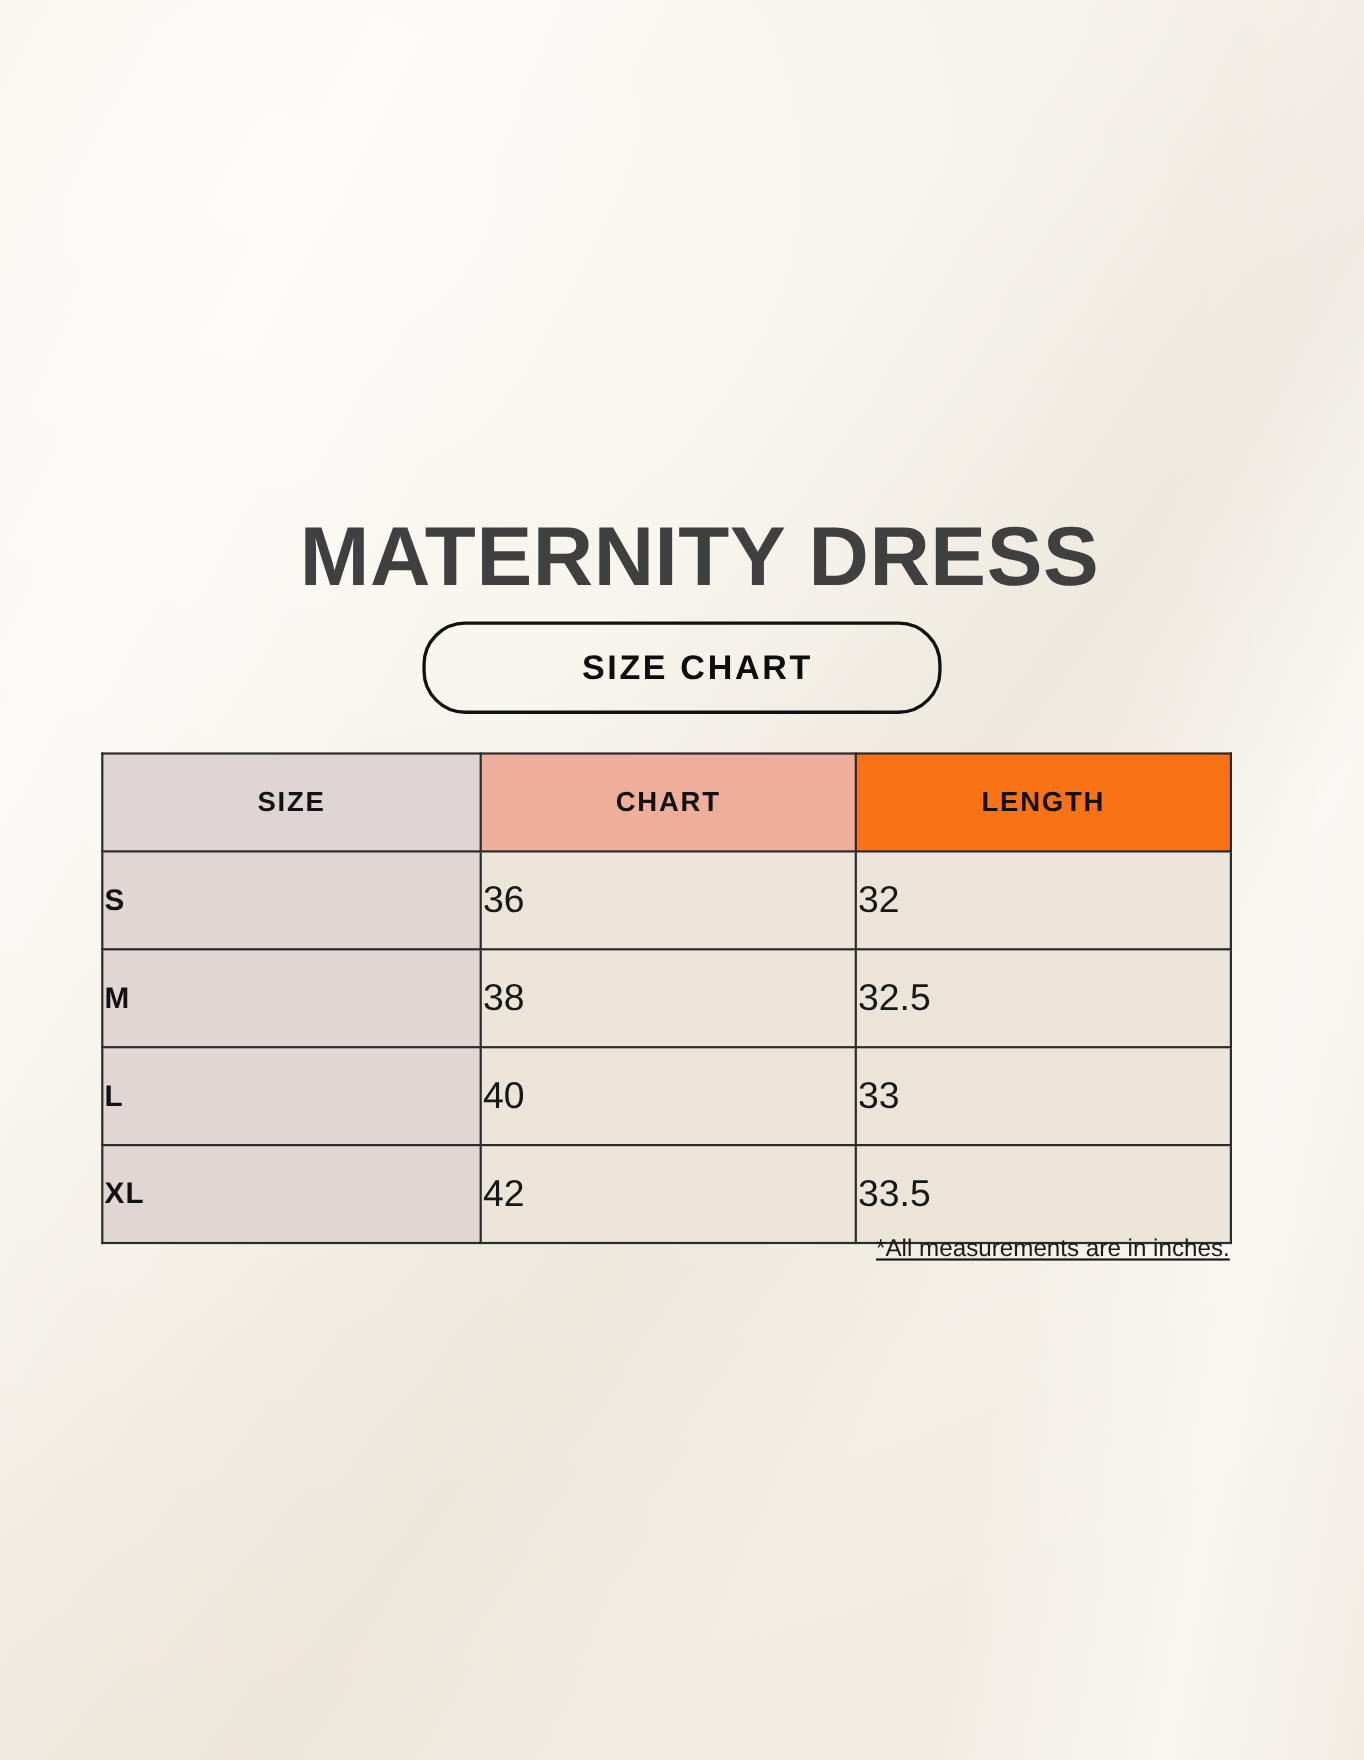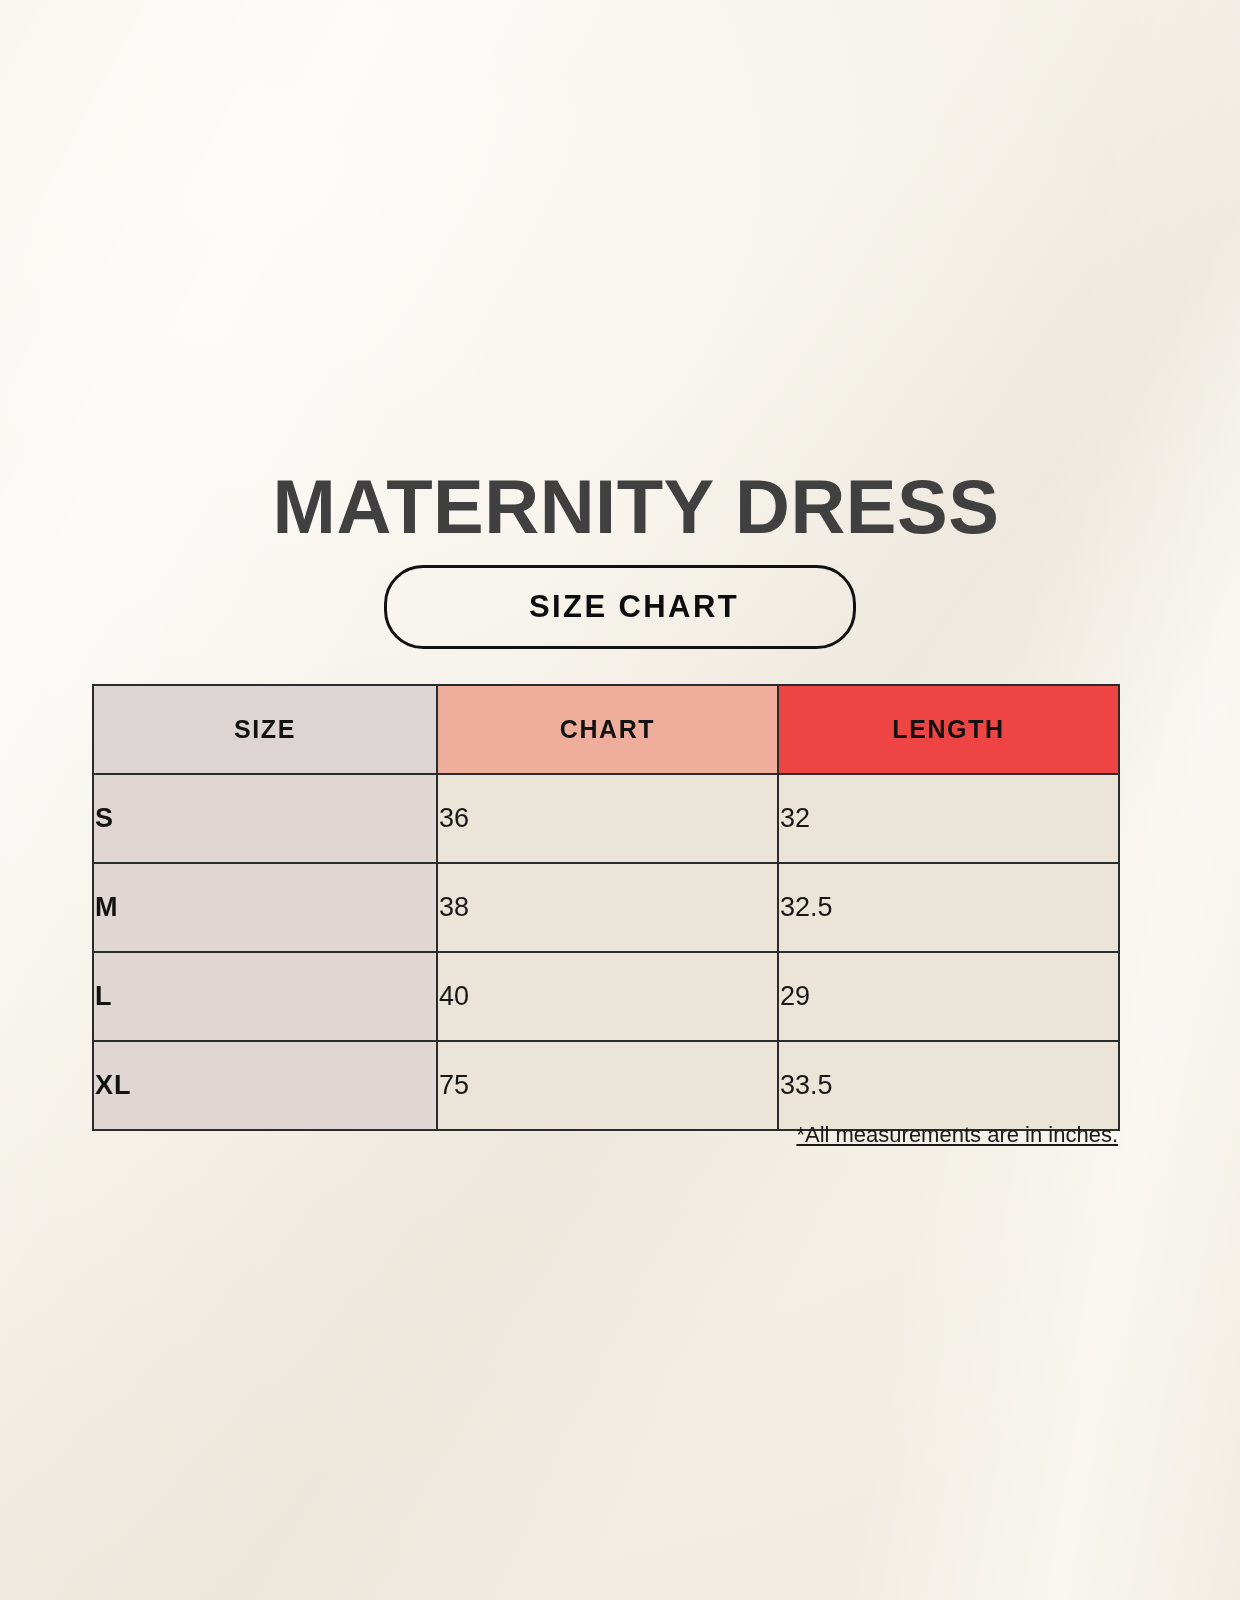--- a/index.html
+++ b/index.html
@@ -93,31 +93,31 @@
   col.c-length { width: 341px; }
 
   thead th {
     font-size: 25px;
     font-weight: 700;
     letter-spacing: 1.6px;
     height: 92px;
   }
   th.h-size { background: #ddd5d3; }
   th.h-chest { background: #efae9b; }
-  th.h-length { background: #ef4444; }
+  th.h-length { background: #f97316; }
 
   td.cell-size {
     background: #e0d7d4;
     font-size: 27px;
     font-weight: 700;
     letter-spacing: 1px;
   }
   td.cell-val {
     background: #ebe4d9;
-    font-size: 27px;
+    font-size: 34px;
     font-weight: 400;
     color: #171717;
   }
 
   .footnote {
     position: absolute;
     top: 1122px;
     left: 0;
     width: 1118px;
     text-align: right;
@@ -160,25 +160,25 @@
           <td class="cell-val">32</td>
         </tr>
         <tr>
           <td class="cell-size">M</td>
           <td class="cell-val">38</td>
           <td class="cell-val">32.5</td>
         </tr>
         <tr>
           <td class="cell-size">L</td>
           <td class="cell-val">40</td>
-          <td class="cell-val">29</td>
+          <td class="cell-val">33</td>
         </tr>
         <tr>
           <td class="cell-size">XL</td>
-          <td class="cell-val">75</td>
+          <td class="cell-val">42</td>
           <td class="cell-val">33.5</td>
         </tr>
       </tbody>
     </table>
   </div>
 
   <div class="footnote">*All measurements are in inches.</div>
 </div>
 
 </body></html>

